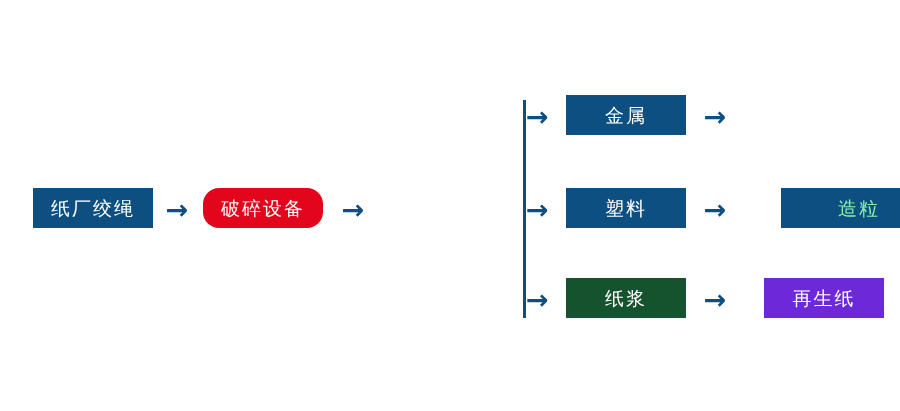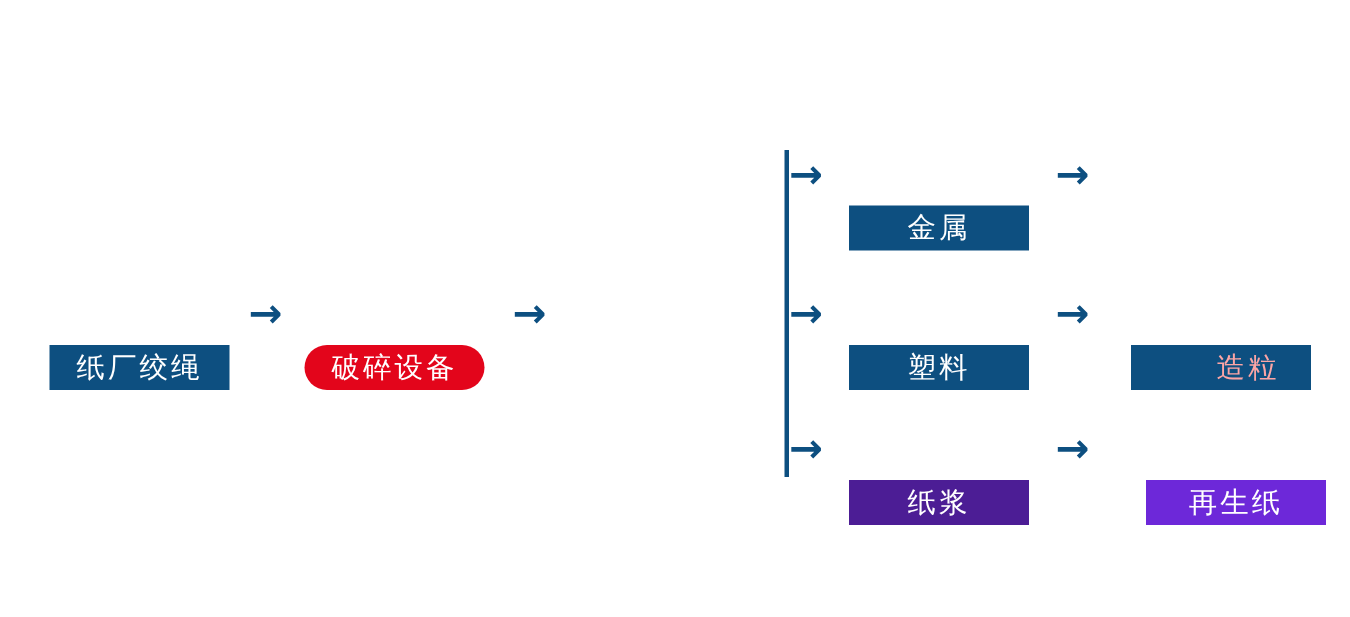--- a/index.html
+++ b/index.html
@@ -16,31 +16,30 @@
   }
   #diagram {
     position: relative;
     width: 900px;
     height: 411px;
   }
   
   .node {
     position: absolute;
     width: 120px;
-    height: 30px;
+    height: 40px;
     display: flex;
     align-items: center;
     justify-content: center;
     color: #ffffff;
     font-size: 19px;
     letter-spacing: 2px;
     line-height: 1;
     white-space: nowrap;
     box-sizing: border-box;
-    margin-top: 42px;
   }
   .node.blue { background: #0d4f80; }
   .node.red  { background: #e3051b; }
 
   
   .arrow {
     position: absolute;
     width: 34px;
     height: 42px;
     display: flex;
@@ -103,23 +102,23 @@
 
   <div class="arrow row-top" style="left: 698px; color: rgb(13, 79, 128);">→</div>
 
 
   <div class="branch-arrow row-middle" style="left: 526px; color: rgb(13, 79, 128);">→</div>
 
   <div class="node blue row-middle" style="left: 566px; background: rgb(13, 79, 128); color: rgb(255, 255, 255);">塑料</div>
 
   <div class="arrow row-middle" style="left: 698px; color: rgb(13, 79, 128);">→</div>
 
-  <div class="node blue row-middle" style="left: 754px; background: rgb(13, 79, 128); color: #fca5a5; padding-left: 36px;">造粒</div>
+  <div class="node blue row-middle" style="left: 781px; background: rgb(13, 79, 128); color: #86efac; padding-left: 36px;">造粒</div>
 
   <div class="branch-arrow row-bottom" style="left: 526px; color: rgb(13, 79, 128);">→</div>
 
-  <div class="node blue row-bottom" style="left: 566px; background: #4c1d95; color: rgb(255, 255, 255);">纸浆</div>
+  <div class="node blue row-bottom" style="left: 566px; background: #14532d; color: rgb(255, 255, 255);">纸浆</div>
 
   <div class="arrow row-bottom" style="left: 698px; color: rgb(13, 79, 128);">→</div>
 
   <div class="node blue row-bottom" style="left: 764px; background: #6d28d9; color: rgb(255, 255, 255);">再生纸</div>
 
 </div>
 
 </body></html>

